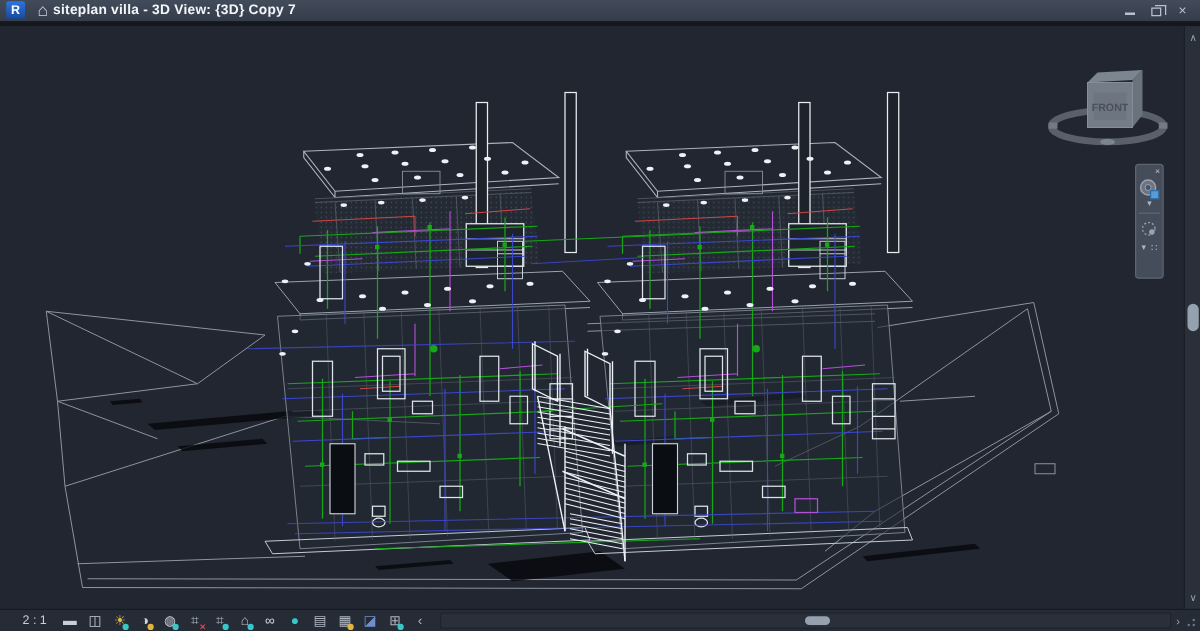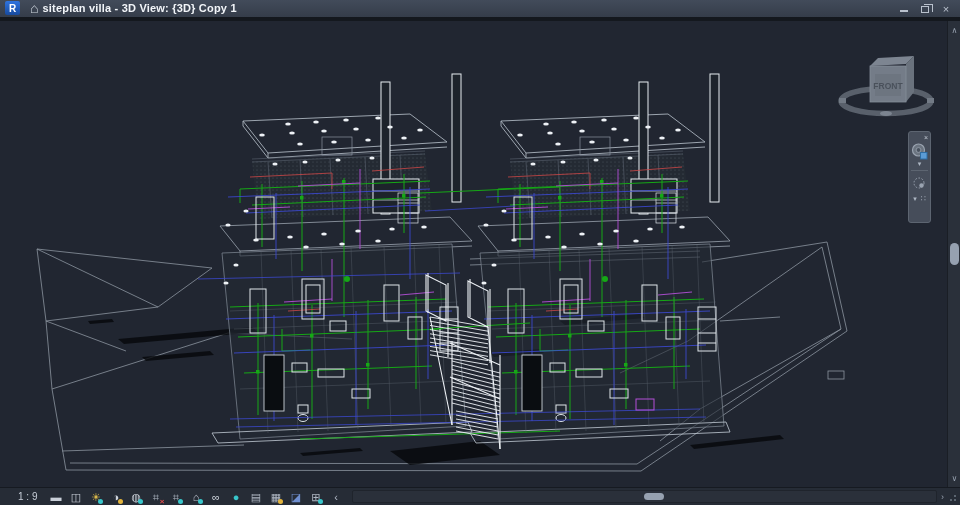--- a/index.html
+++ b/index.html
@@ -71,21 +71,21 @@
   .grip i:nth-child(3){ right:4px; bottom:0; }
 </style>
 </head>
 <body>
 
 <div class="window">
 
   <div class="titlebar">
     <div class="appbtn">R</div>
     <span class="home-ico">⌂</span>
-    <span class="title-text">siteplan villa - 3D View: {3D} Copy 1</span>
+    <span class="title-text">siteplan villa - 3D View: {3D} Copy 7</span>
     <div class="win-ctrls">
       <span class="wc">
           <span class="wc-min"></span>
         </span>
       <span class="wc">
           <span class="wc-restore"></span>
         </span>
       <span class="wc">×</span>
     </div>
   </div>
@@ -301,21 +301,21 @@
     </div>
 
     <div class="vscroll">
       <span class="vs-arrow vs-up">∧</span>
       <div class="vs-thumb"></div>
       <span class="vs-arrow vs-down">∨</span>
     </div>
   </div>
 
   <div class="bottombar">
-    <span class="scale-label">1 : 9</span>
+    <span class="scale-label">2 : 1</span>
     <div class="vcb-icons">
         <span class="vcb-btn">
           <span class="g" style="color: rgb(201, 207, 216);">▬</span>
         </span>
         <span class="vcb-btn">
           <span class="g" style="color: rgb(201, 207, 216);">◫</span>
         </span>
         <span class="vcb-btn">
           <span class="g" style="color: rgb(217, 184, 74);">☀</span>
           <span class="dot" style="background: rgb(56, 198, 203);"></span>

